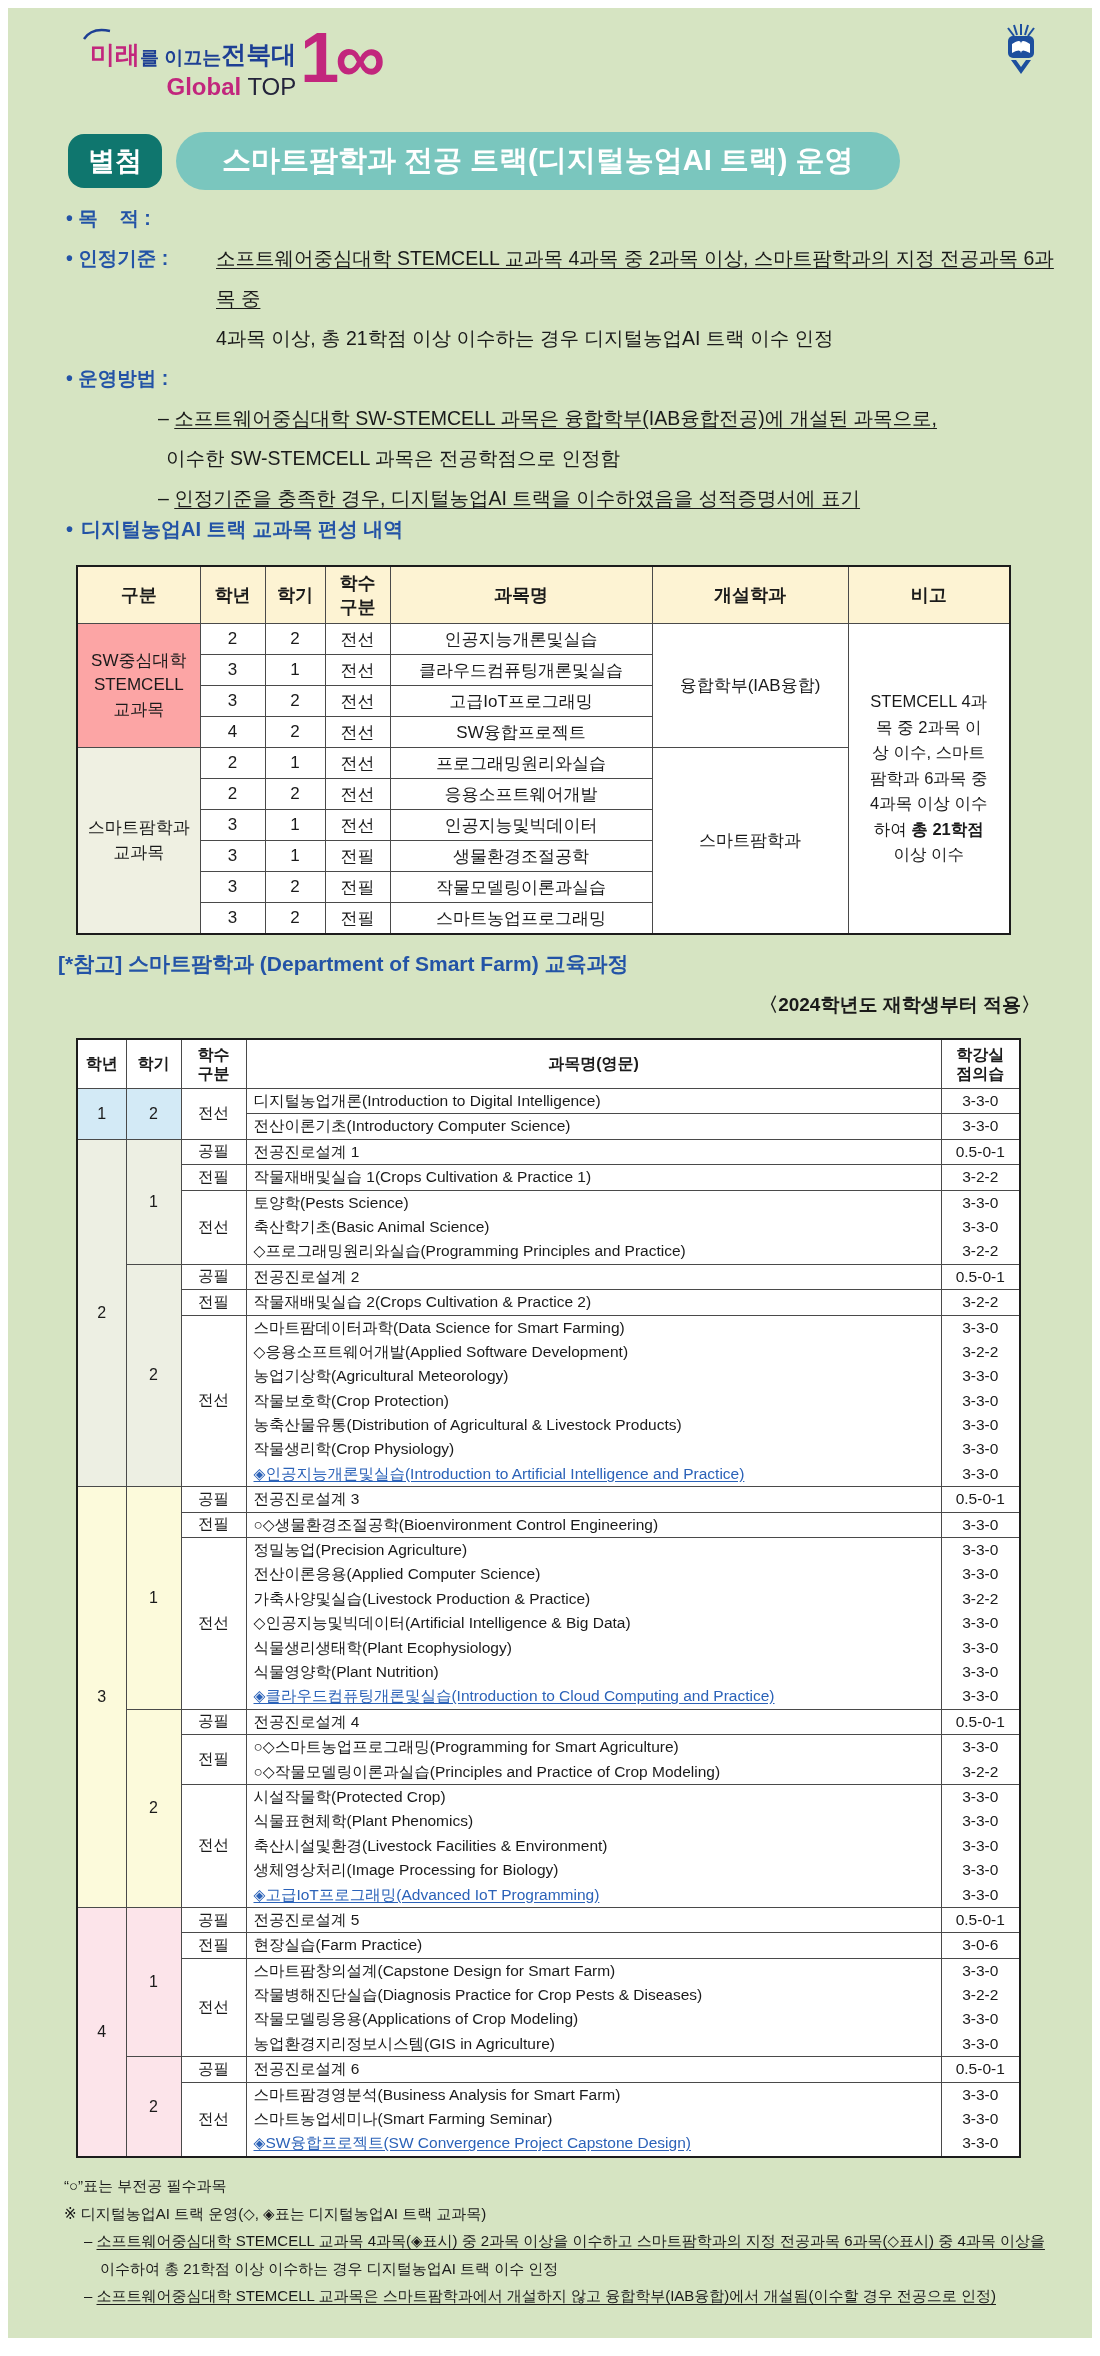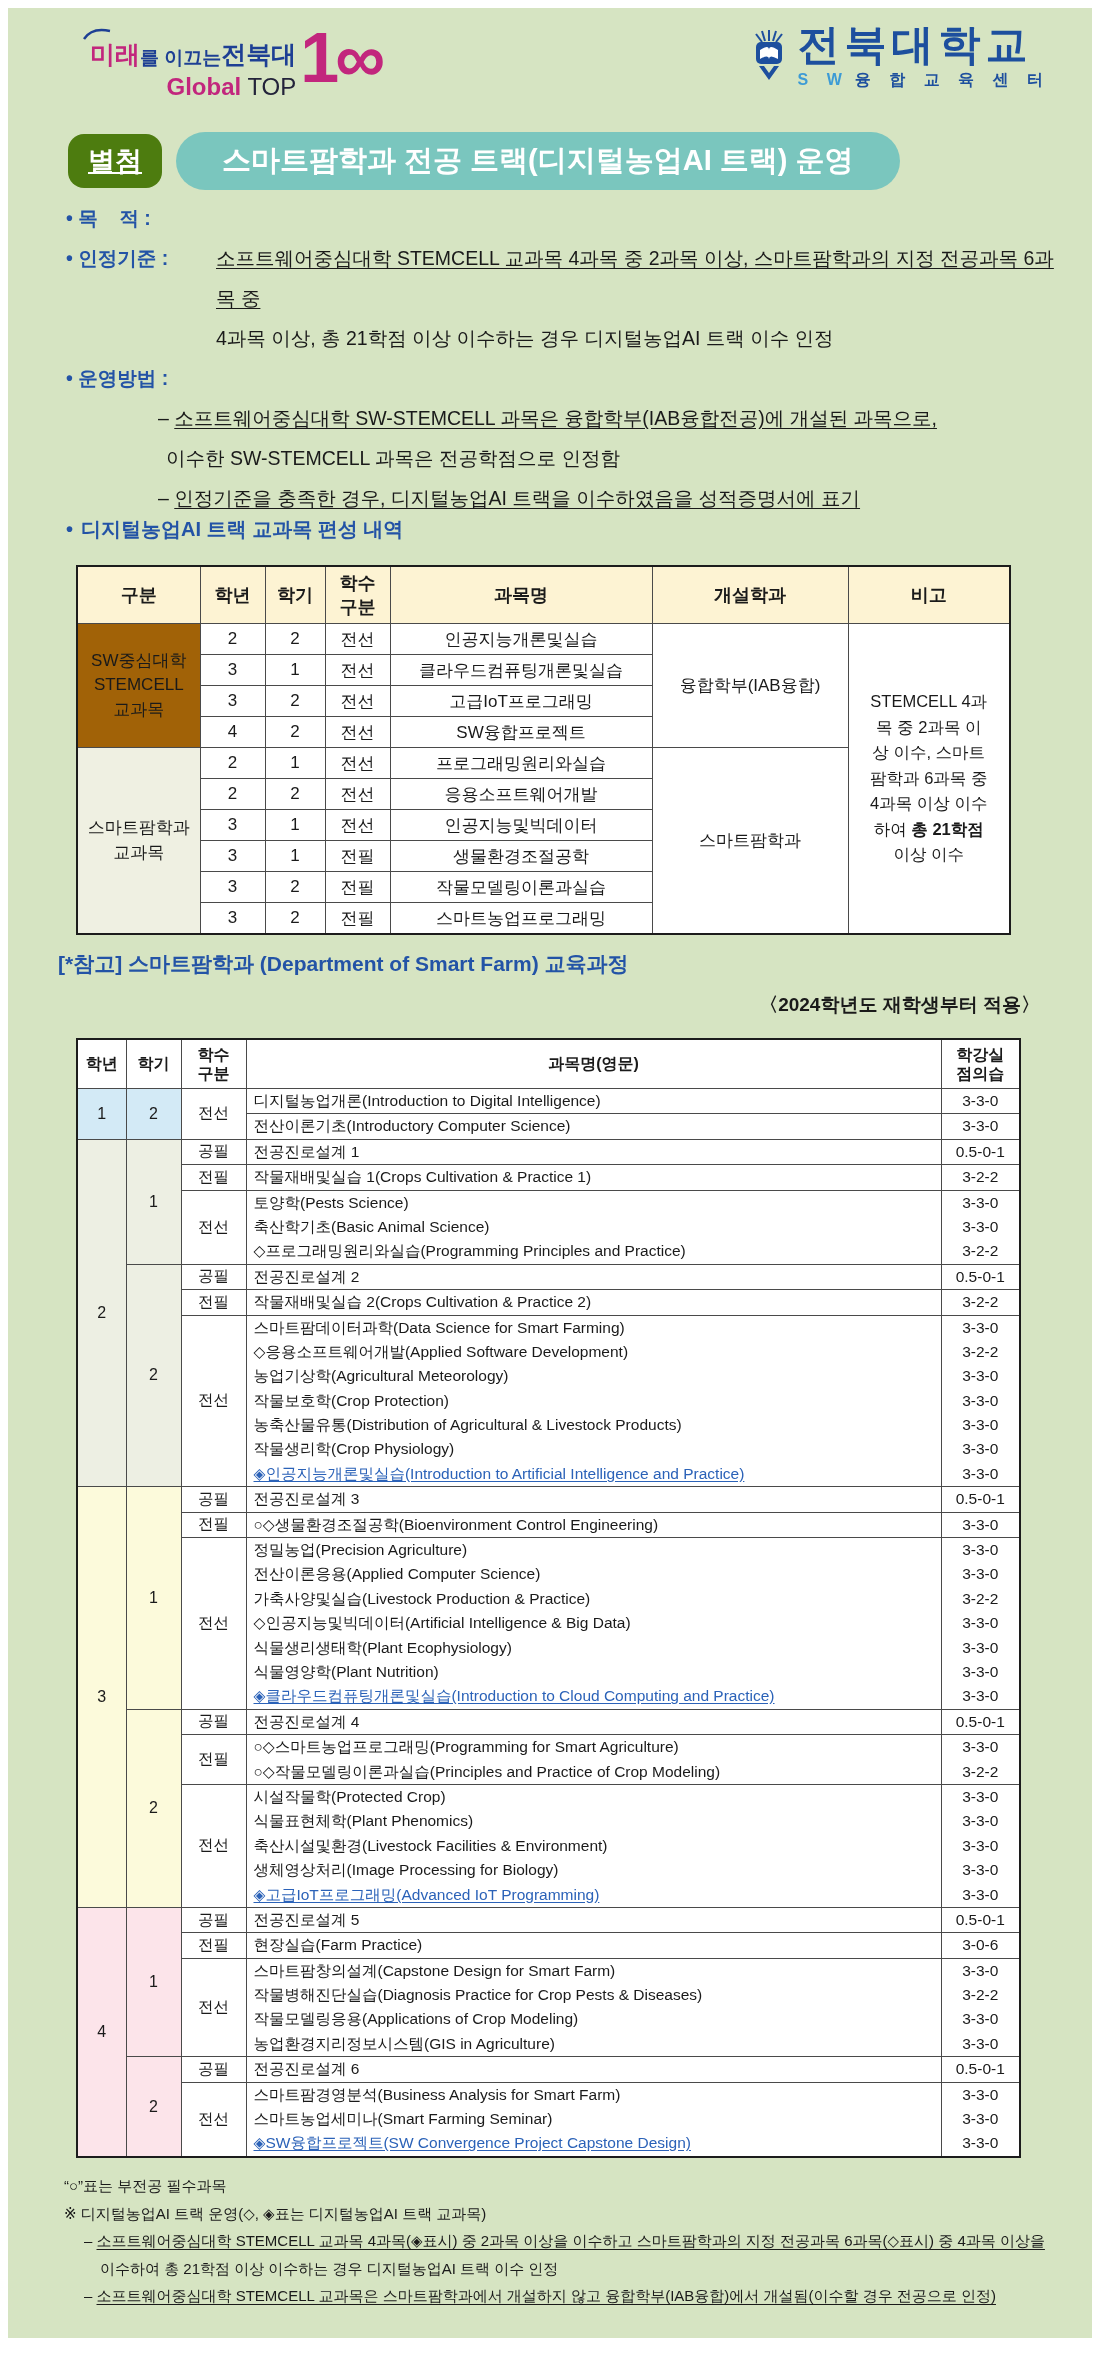--- a/index.html
+++ b/index.html
@@ -25,22 +25,22 @@
   .ll-num{font-size:70px;line-height:64px;color:#c2267d;font-weight:800;letter-spacing:-4px;margin-left:4px;}
   .logo-right{right:50px;top:22px;display:flex;align-items:center;}
   .emblem{margin-right:10px;}
   .lr-col{display:flex;flex-direction:column;}
   .lr-univ{font-size:42px;font-weight:800;color:#1d4f9e;letter-spacing:5px;line-height:46px;}
   .lr-sub{font-size:16px;font-weight:700;color:#1d4f9e;letter-spacing:7px;margin-top:2px;}
   .lr-sw{color:#3d9bd5;margin-right:6px;}
 
   
   .title-row{left:68px;top:132px;display:flex;align-items:center;}
-  .badge{background:#4d7c0f;color:#fff;font-size:27px;font-weight:800;height:54px;
-    display:inline-flex;align-items:center;padding:0 20px;border-radius:16px;text-decoration:underline;}
+  .badge{background:#0f766e;color:#fff;font-size:27px;font-weight:800;height:54px;
+    display:inline-flex;align-items:center;padding:0 20px;border-radius:16px;}
   .pill{background:#7ac6be;color:#fff;font-size:29px;font-weight:800;height:58px;
     display:inline-flex;align-items:center;padding:0 46px;border-radius:29px;margin-left:14px;}
 
   
   .intro{left:66px;top:198px;right:28px;font-size:19.5px;font-weight:500;line-height:40px;}
   .bullet{display:flex;align-items:flex-start;}
   .blab{color:#2353a6;font-weight:800;white-space:pre;display:inline-block;min-width:150px;}
   .btxt{flex:1;}
   .sub{margin-left:92px;}
   .bline.cont{margin-left:8px;}
@@ -108,24 +108,20 @@
       <path d="M19 2 v11"></path>
         <path d="M12 3 l3 10"></path>
         <path d="M26 3 l-3 10"></path>
         <path d="M6 6 l6 8"></path>
         <path d="M32 6 l-6 8"></path>
     </g>
     <rect x="6" y="14" width="26" height="22" rx="5" fill="#1d4f9e"></rect>
     <path d="M10 22 q9 -6 9 0 q0 -6 9 0 v9 q-9 -5 -9 0 q0 -5 -9 0 z" fill="#ffffff"></path>
     <path d="M9 38 l10 14 10 -14 -5 0 -5 7 -5 -7 z" fill="#1d4f9e"></path>
   </svg>
-  <div class="lr-col">
-    <div class="lr-univ">전북대학교</div>
-    <div class="lr-sub"><span class="lr-sw">S W</span><span>융 합 교 육 센 터</span></div>
-  </div>
 </div>
 
 <div class="abs title-row">
   <span class="badge">별첨</span>
   <span class="pill">스마트팜학과 전공 트랙(디지털농업AI 트랙) 운영</span>
 </div>
 
 <section class="abs intro" id="intro">
     <div class="bullet">
       <span class="blab">• 목&nbsp;&nbsp;&nbsp;&nbsp;적 : </span>
@@ -171,21 +167,21 @@
         <th>학기</th>
         <th>학수
 구분</th>
         <th>과목명</th>
         <th>개설학과</th>
         <th>비고</th>
       </tr>
     </thead>
   <tbody id="t1body">
       <tr>
-        <td class="gcell" rowspan="4" style="background: #a16207;">SW중심대학
+        <td class="gcell" rowspan="4" style="background: #fca5a5;">SW중심대학
 STEMCELL
 교과목</td>
         <td>2</td>
         <td>2</td>
         <td>전선</td>
         <td>인공지능개론및실습</td>
         <td rowspan="4">융합학부(IAB융합)</td>
         <td class="notecell" rowspan="10"><span>STEMCELL 4과목 중 2과목 이상 이수, 스마트팜학과 6과목 중 4과목 이상 이수하여 </span><span class=" b">총 21학점</span><span> 이상 이수</span></td>
       </tr>
       <tr>

